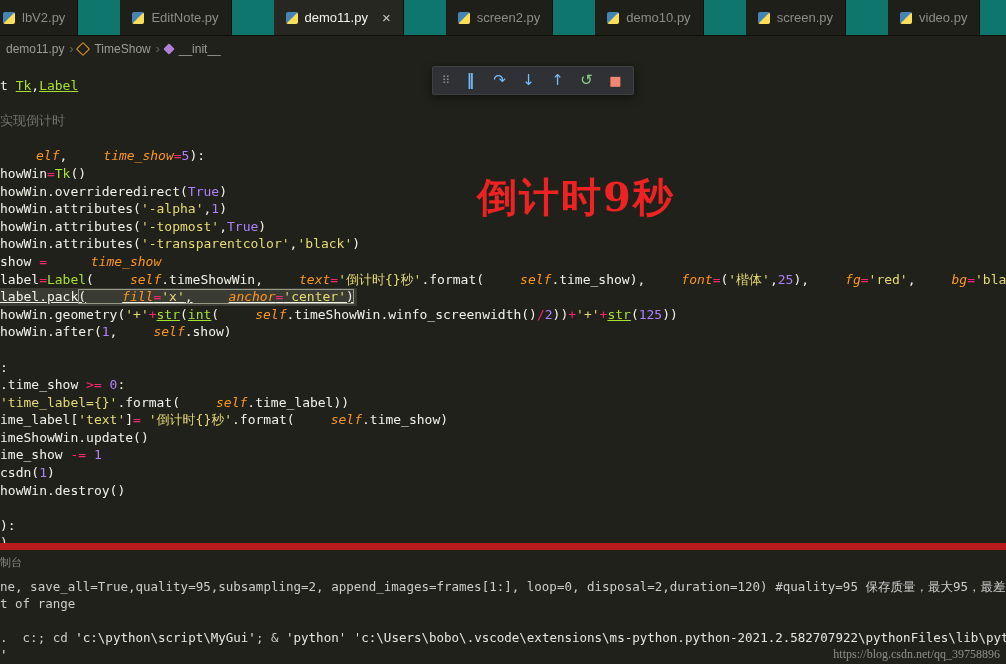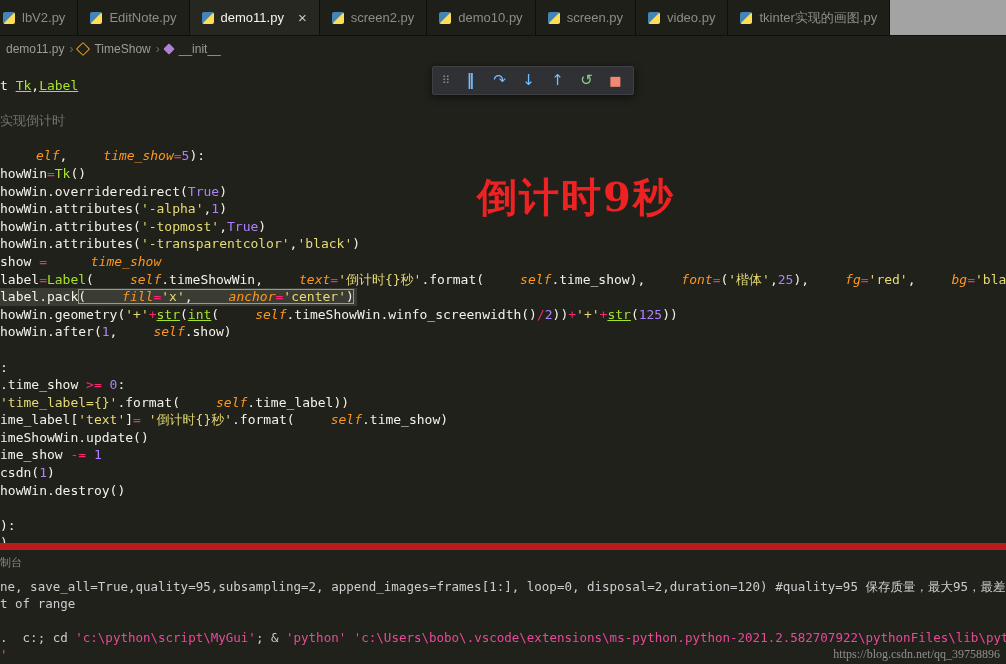--- a/index.html
+++ b/index.html
@@ -6,21 +6,21 @@
   body{
     width:1006px;height:664px;overflow:hidden;position:relative;
     background:#20211b;
     font-family:"DejaVu Sans Mono",monospace;
   }
   .app{display:flex;flex-direction:column;width:1006px;height:664px;}
 
   
   .tabbar{
     height:35px;flex:none;display:flex;align-items:stretch;
-    background:#a3a3a3;border-bottom:1px solid #101109;overflow:hidden;
+    background:#0f766e;border-bottom:1px solid #101109;overflow:hidden;gap:42px;
   }
   .tab{
     display:flex;align-items:center;gap:7px;padding:0 12px;
     font-family:"Liberation Sans",sans-serif;font-size:13px;color:#8d8d83;
     background:#1e1f19;border-right:1px solid #0e0f0a;white-space:nowrap;flex:none;cursor:pointer;
   }
   .tab.first{padding-left:3px;}
   .tab.active{background:#262720;color:#f4f4ee;}
   .pyicon{
     display:inline-block;width:12px;height:12px;border-radius:2px;flex:none;
@@ -39,21 +39,21 @@
   .bc-ic{display:inline-block;width:8px;height:8px;margin-right:6px;}
   .symbol-class-icon{border:1.5px solid #ee9d28;transform:rotate(45deg);border-radius:1px;}
   .symbol-method-icon{background:#b180d7;transform:rotate(45deg);border-radius:1px;}
 
   
   .editor{flex:1;position:relative;overflow:hidden;background:#20211b;}
   .code-lines{padding-top:15px;}
   .code-line{
     height:17.6px;line-height:17.6px;font-size:13px;white-space:pre;color:#f2f2e8;
   }
-  .code-line.cur{background:#3a3b32;width:max-content;padding-right:3px;}
+  .code-line.cur{background:#3a3b32;width:max-content;padding-right:3px;text-decoration:underline;}
   .tk-w{color:#f2f2e8;}
   .tk-p{color:#f92672;}
   .tk-g{color:#a6e22e;}
   .tk-gu{color:#a6e22e;text-decoration:underline;}
   .tk-y{color:#e6db74;}
   .tk-pu{color:#ae81ff;}
   .tk-o{color:#fd971f;font-style:italic;margin-left:36px;}
   .tk-cm{color:#74746a;}
   .dbg-box{outline:1px solid #9a9a8a;outline-offset:-1px;}
 
@@ -87,21 +87,21 @@
   }
   .terminal-select{
     position:absolute;right:0;top:1px;height:23px;line-height:23px;
     padding:0 9px;min-width:130px;
     background:#efefec;color:#27271f;border:1px solid #c8c8c2;box-sizing:border-box;
     font-family:"Liberation Sans",sans-serif;font-size:12px;white-space:nowrap;cursor:pointer;
   }
   .terminal{padding-top:3px;overflow:hidden;}
   .term-line{height:17px;line-height:17px;font-size:12.5px;white-space:pre;color:#cccccc;}
   .tk-tw{color:#cccccc;}
-  .tk-ty{color:#ec4899;}
+  .tk-ty{color:#e5e5e5;}
 
   .watermark{
     position:absolute;right:6px;bottom:2px;z-index:50;
     font-family:Liberation Serif, serif;font-size:12px;color:#8f8f8f;
   }
 </style>
 </head>
 <body>
 
 <div class="app">

